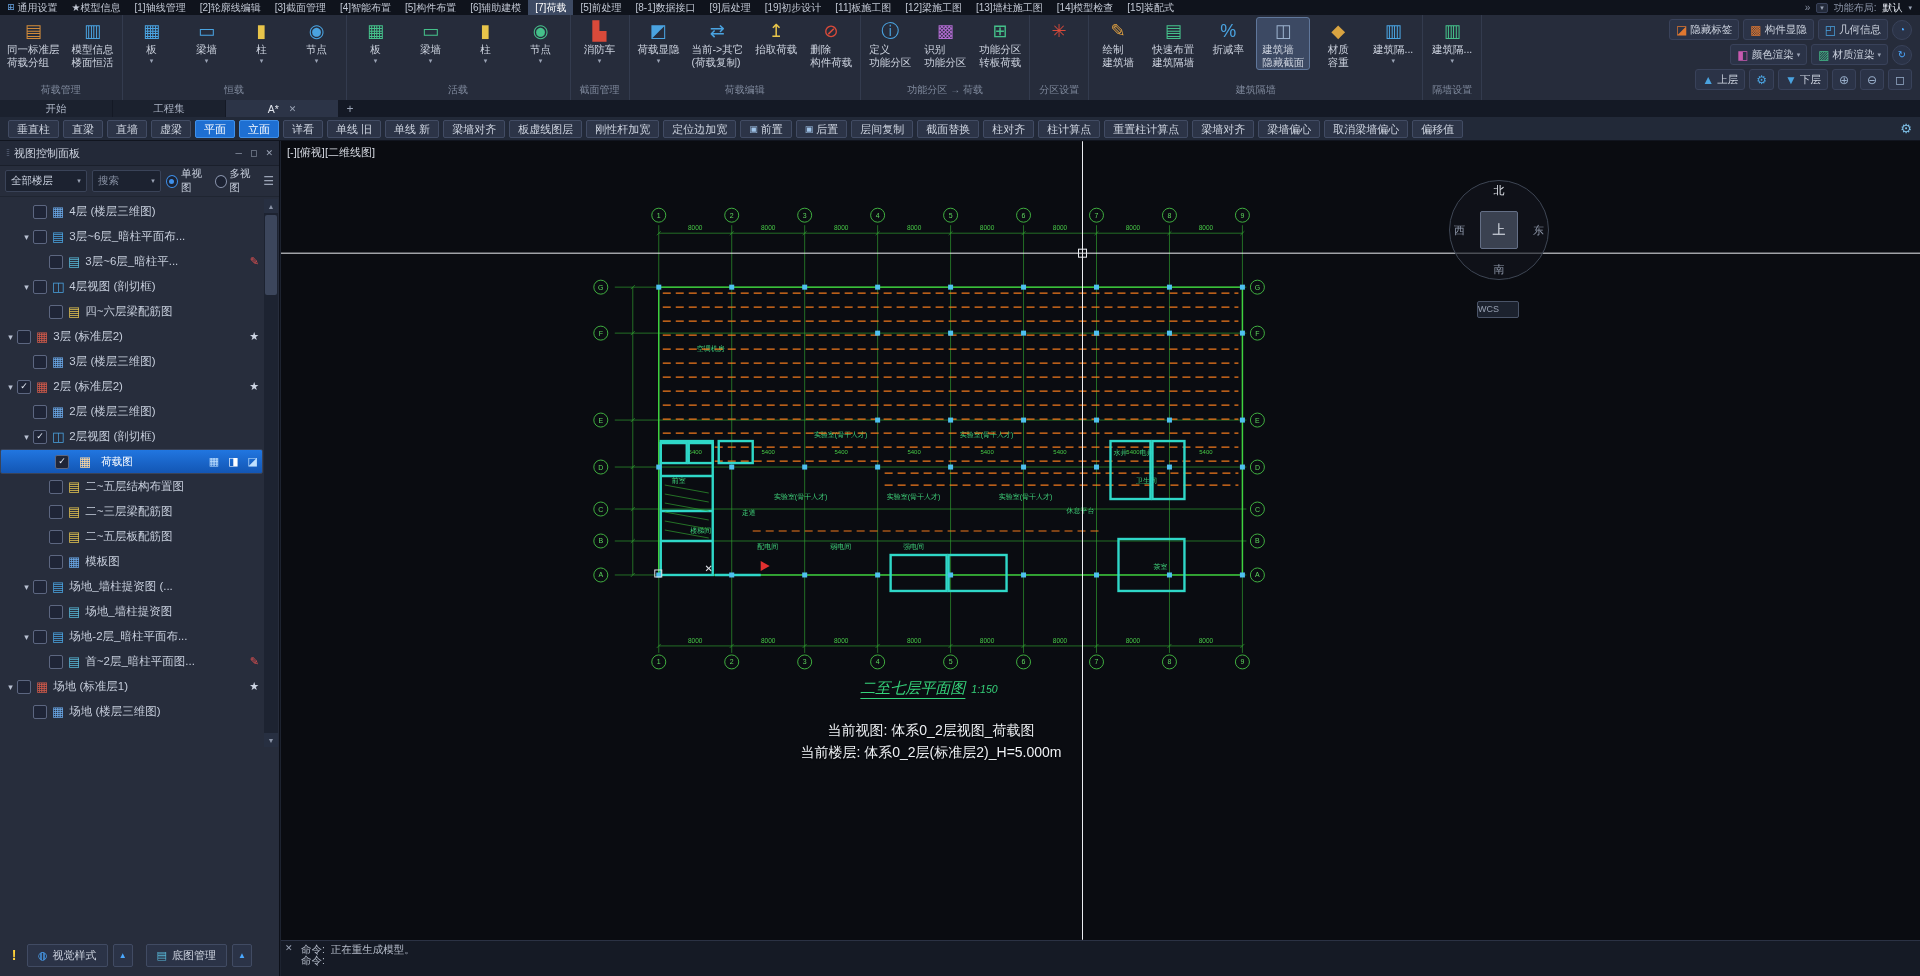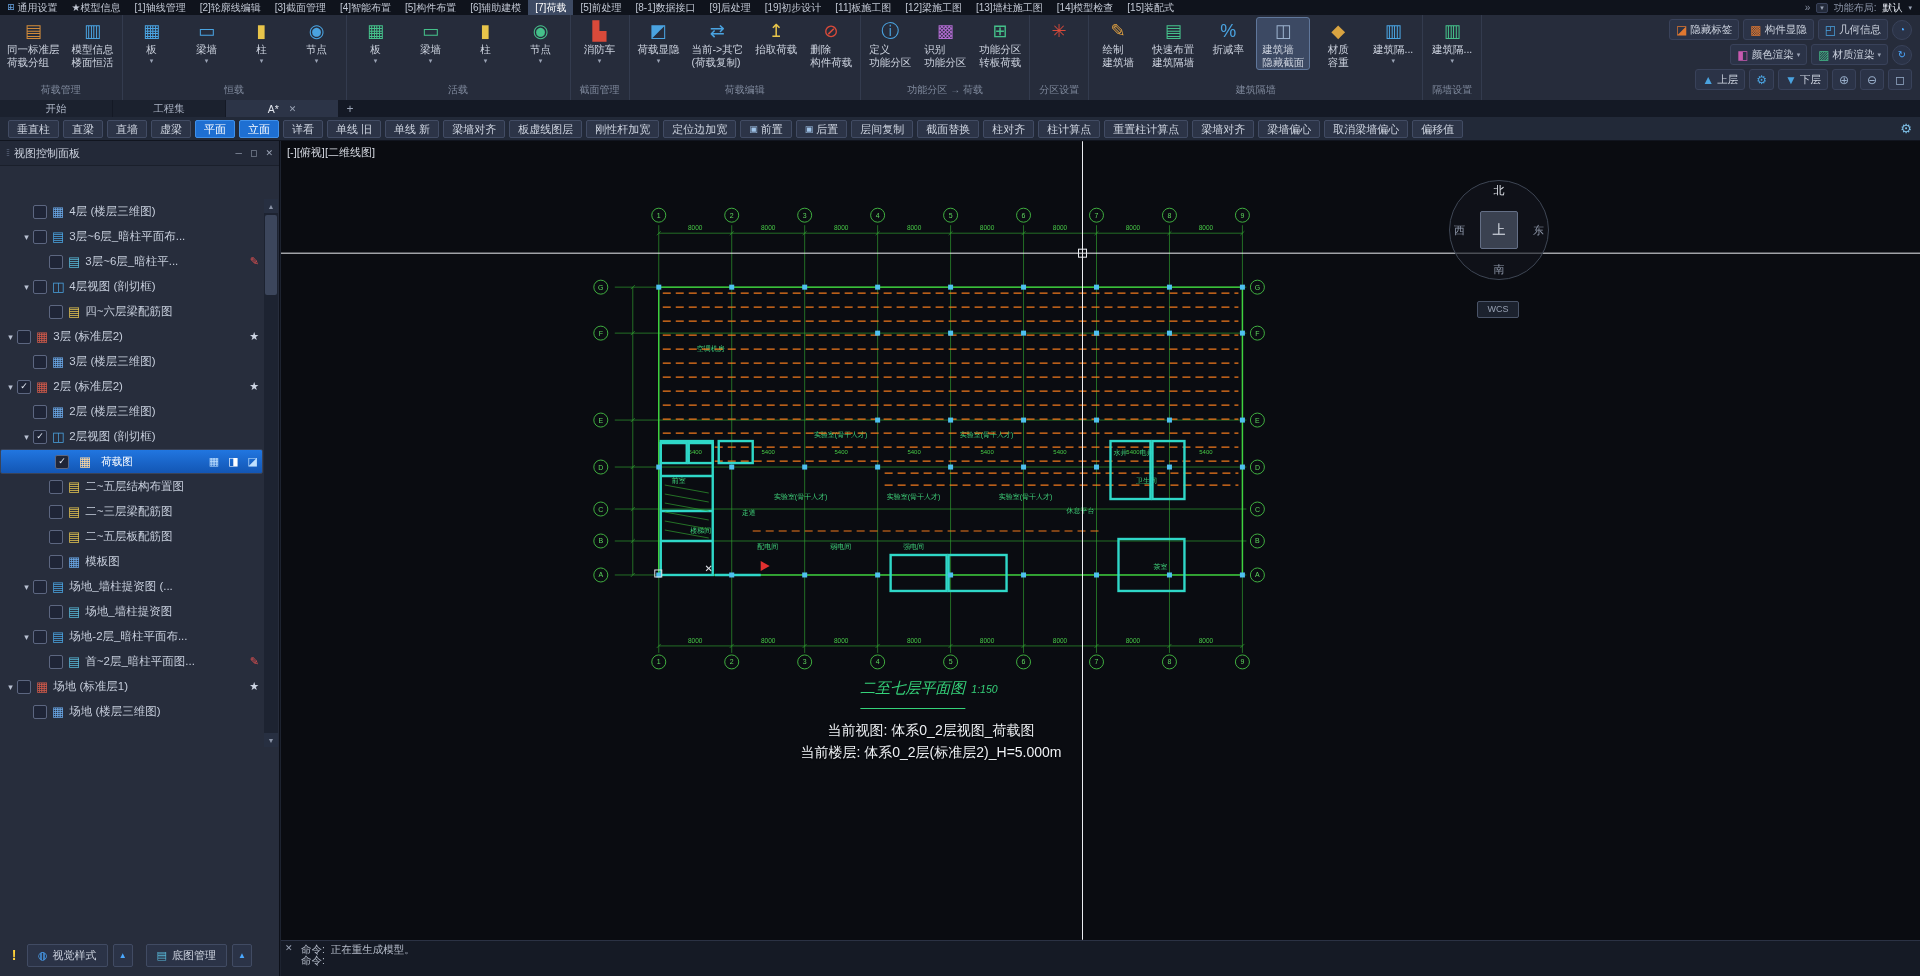--- a/index.html
+++ b/index.html
@@ -95,38 +95,38 @@
   .sbbtn{display:flex;align-items:center;gap:5px;background:#2b3347;border:1px solid #414b63;border-radius:2px;
          height:21px;padding:0 10px;font-size:11px;color:#ced4e0;}
   .sbarrow{width:18px;height:21px;background:#2b3347;border:1px solid #414b63;border-radius:2px;color:#4aa8ff;
            font-size:8px;display:flex;align-items:center;justify-content:center;}
 
   
   #canvas{position:absolute;left:281px;top:141px;width:1639px;height:799px;background:#0a0c11;overflow:hidden;}
   #plan-svg{position:absolute;left:0;top:0;}
   #viewport-label{position:absolute;left:6px;top:4px;font-size:11px;color:#d6dae2;z-index:3;}
   #plan-title-wrap{position:absolute;left:648px;top:538px;transform:translateX(-50%);z-index:3;white-space:nowrap;}
-  #plan-title{color:#35d27a;font-size:15px;font-style:italic;border-bottom:1px solid #35d27a;padding-bottom:12px;}
+  #plan-title{color:#35d27a;font-size:15px;font-style:italic;border-bottom:1px solid #35d27a;padding-bottom:2px;}
   #plan-scale{color:#35d27a;font-size:10.5px;font-style:italic;margin-left:6px;}
   .statusline{position:absolute;left:650px;transform:translateX(-50%);color:#eef1f5;font-size:14px;z-index:3;
               white-space:nowrap;text-shadow:0 0 2px rgba(0,0,0,.8);}
   #status1{top:581px;}
   #status2{top:603px;}
   #compass{position:absolute;left:1168px;top:39px;width:100px;height:100px;z-index:3;}
   #compass .ring{position:absolute;inset:0;border-radius:50%;background:rgba(18,22,30,.6);border:1px solid #3e4654;}
   .cdir{position:absolute;font-size:11px;color:#8f98aa;}
   .cdir.n{top:3px;left:50%;transform:translateX(-50%);color:#e8ecf2;}
   .cdir.s{bottom:3px;left:50%;transform:translateX(-50%);}
   .cdir.w{left:5px;top:50%;transform:translateY(-50%);}
   .cdir.e{right:5px;top:50%;transform:translateY(-50%);}
   .ccube{position:absolute;left:50%;top:50%;transform:translate(-50%,-50%);width:36px;height:36px;background:#3a4150;
          border:1px solid #646f86;border-radius:2px;display:flex;align-items:center;justify-content:center;
          font-size:13px;color:#dde2ea;}
   #wcs{position:absolute;left:1196px;top:160px;width:40px;height:15px;border:1px solid #4a5468;background:#1c222e;
-       color:#97a0b2;font-size:9px;text-align:center;line-height:15px;border-radius:2px;z-index:3;}
+       color:#97a0b2;font-size:9px;text-align:left;line-height:15px;border-radius:2px;z-index:3;}
 
   
   #cmdpanel{position:absolute;left:281px;top:940px;right:0;height:36px;background:#151a25;border-top:1px solid #2b3244;
             font-size:10.5px;color:#b6bdca;box-sizing:border-box;}
   .cmd-close{position:absolute;left:4px;top:2px;font-size:9px;color:#9aa3b5;}
   .cmd-line{position:absolute;left:20px;top:2px;white-space:pre;}
   .cmd-line2{position:absolute;left:20px;top:13px;white-space:pre;}
   .cmd-input{position:absolute;left:2px;right:2px;bottom:1px;height:12px;background:#1a2030;border:1px solid #2b3244;
              display:flex;align-items:center;gap:5px;padding:0 3px;box-sizing:border-box;}
   .ci-box{background:#24304a;border:1px solid #3a4a6a;color:#9ab5e0;font-size:6px;padding:0 2px;line-height:8px;border-radius:1px;}
@@ -581,20 +581,41 @@
 
   <div id="sidebar">
     <div id="side-header">
       <span class="grip">⁞⁞</span>
       <span>视图控制面板</span>
       <span class="wbtns">
         <span>─</span>
         <span>◻</span>
         <span>✕</span>
       </span>
+    </div>
+    <div id="side-controls">
+      <div class="sel" style="width:76px;">
+        <span>全部楼层</span>
+        <span class="caret">▾</span>
+      </div>
+      <div class="sel" style="width:62px;">
+        <span class="dim">搜索</span>
+        <span class="caret">▾</span>
+      </div>
+      <label class="vm">
+        <span class="radio on">
+            <span class="dot"></span>
+          </span>
+        <span>单视图</span>
+      </label>
+      <label class="vm">
+        <span class="radio"></span>
+        <span>多视图</span>
+      </label>
+      <span class="listicon">☰</span>
     </div>
     <div id="tree">
         <div class="trow" style="padding-left: 20px;">
           <span class="exp"></span>
           <span class="cb"></span>
           <span class="ticon" style="color: rgb(106, 168, 232);">▦</span>
           <span class="tlabel">4层 (楼层三维图)</span>
           <span class="tspace"></span>
         </div>
         <div class="trow" style="padding-left: 20px;">

